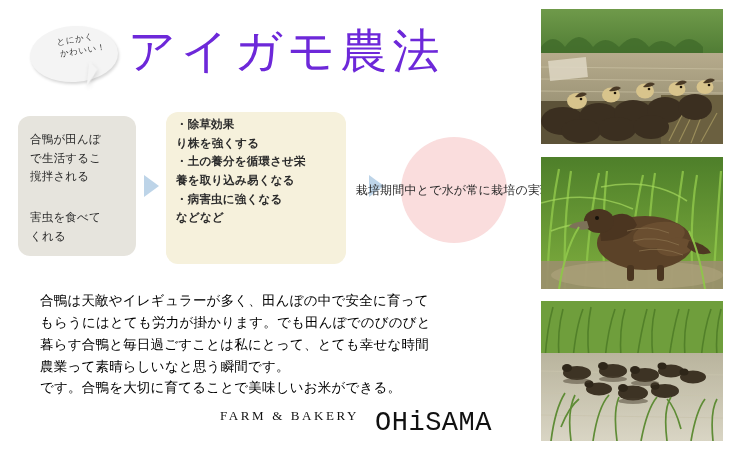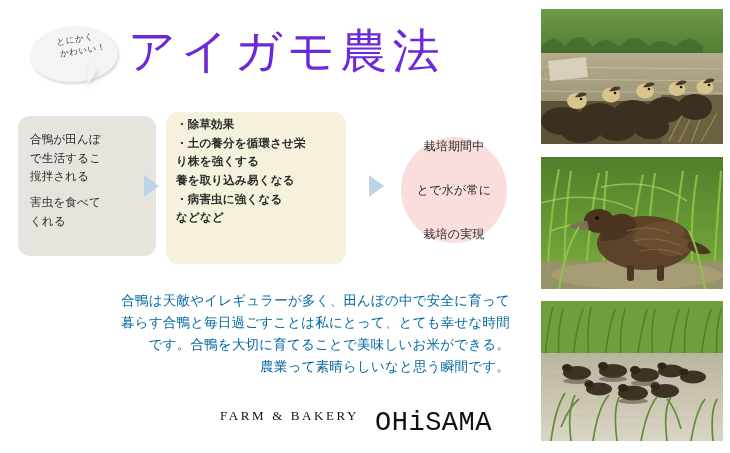--- a/index.html
+++ b/index.html
@@ -75,42 +75,42 @@
   
   .box {
     position: absolute;
     border-radius: 12px;
     box-sizing: border-box;
     color: #2b2b2b;
   }
   .box-left {
     left: 18px;
     top: 116px;
-    width: 138px;
+    width: 118px;
     height: 140px;
     background: #e6e4dd;
     padding: 14px 10px 0 12px;
   }
   .box-mid {
     left: 166px;
     top: 112px;
     width: 180px;
     height: 152px;
     background: #f6f1dc;
     padding: 3px 8px 0 10px;
     font-weight: bold;
   }
   .box-line {
     font-size: 11.5px;
     line-height: 1.62;
     letter-spacing: 0.2px;
     white-space: nowrap;
     font-family: "DejaVu Serif", serif;
   }
-  .box-left .gap { margin-top: 7px; }
+  .box-left .gap { margin-top: 22px; }
   .box-mid .tail-right { text-align: left; padding-right: 4px; }
 
   
   .arrow {
     position: absolute;
     width: 0;
     height: 0;
     border-left: 15px solid #bdd4e8;
     border-top: 11px solid transparent;
     border-bottom: 11px solid transparent;
@@ -121,48 +121,47 @@
   
   .circle {
     position: absolute;
     left: 401px;
     top: 137px;
     width: 106px;
     height: 106px;
     border-radius: 50%;
     background: #fadddd;
     display: flex;
-    flex-direction: column;
+    flex-direction: row;
     align-items: center;
-    justify-content: space-between;
+    justify-content: center;
   }
   .circle-line {
     font-size: 12px;
     line-height: 1.5;
     color: #2b2b2b;
     white-space: nowrap;
     letter-spacing: 0.2px;
     font-family: "DejaVu Serif", serif;
   }
 
   
   .paragraph {
     position: absolute;
     left: 40px;
     top: 290px;
     width: 470px;
   }
   .para-line {
     font-size: 13.5px;
     line-height: 1.62;
-    color: #0369a1;
+    color: #000000;
     letter-spacing: 0.2px;
     white-space: nowrap;
     font-family: "DejaVu Serif", serif;
-    text-align: right;
   }
 
   
   .brand {
     position: absolute;
     left: 220px;
     top: 408px;
     display: flex;
     align-items: flex-start;
     gap: 16px;
@@ -213,40 +212,41 @@
     <div class="box-line">で生活するこ</div>
     <div class="box-line">撹拌される</div>
     <div class="box-line gap">害虫を食べて</div>
     <div class="box-line">くれる</div>
   </div>
 
   <div class="arrow arrow-1"></div>
 
   <div class="box box-mid">
     <div class="box-line">・除草効果</div>
+    <div class="box-line">り株を強くする</div>
     <div class="box-line">・土の養分を循環させ栄</div>
-    <div class="box-line">り株を強くする</div>
     <div class="box-line">養を取り込み易くなる</div>
     <div class="box-line">・病害虫に強くなる</div>
     <div class="box-line tail-right">などなど</div>
   </div>
 
   <div class="arrow arrow-2"></div>
 
   <div class="circle">
     <div class="circle-line">栽培期間中</div>
     <div class="circle-line">とで水が常に</div>
     <div class="circle-line">栽培の実現</div>
   </div>
 
   <div class="paragraph">
     <div class="para-line">合鴨は天敵やイレギュラーが多く、田んぼの中で安全に育って</div>
+    <div class="para-line">もらうにはとても労力が掛かります。でも田んぼでのびのびと</div>
     <div class="para-line">暮らす合鴨と毎日過ごすことは私にとって、とても幸せな時間</div>
+    <div class="para-line">農業って素晴らしいなと思う瞬間です。</div>
     <div class="para-line">です。合鴨を大切に育てることで美味しいお米ができる。</div>
-    <div class="para-line">農業って素晴らしいなと思う瞬間です。</div>
   </div>
 
   <div class="brand">
     <span class="brand-sub">FARM &amp; BAKERY</span>
     <span class="brand-main">OHiSAMA</span>
   </div>
 
   <div class="photo photo-1">
     <svg viewBox="0 0 182 135" preserveAspectRatio="none">
       <defs>

